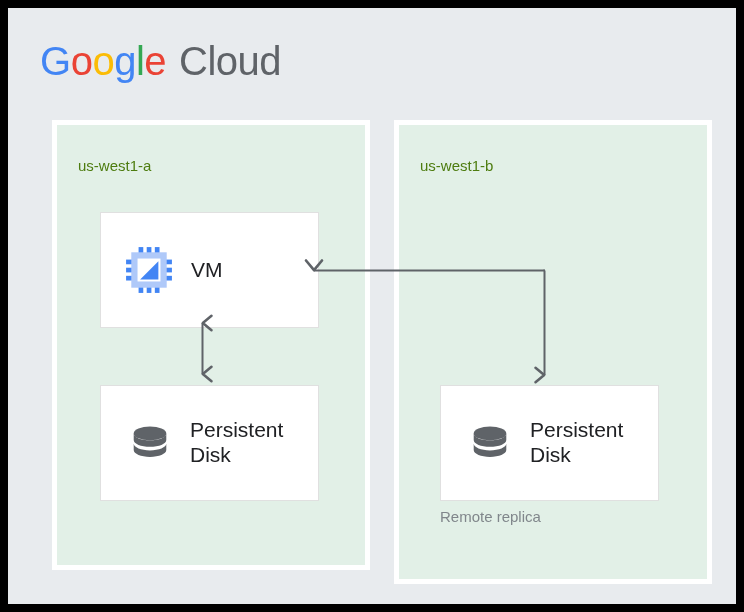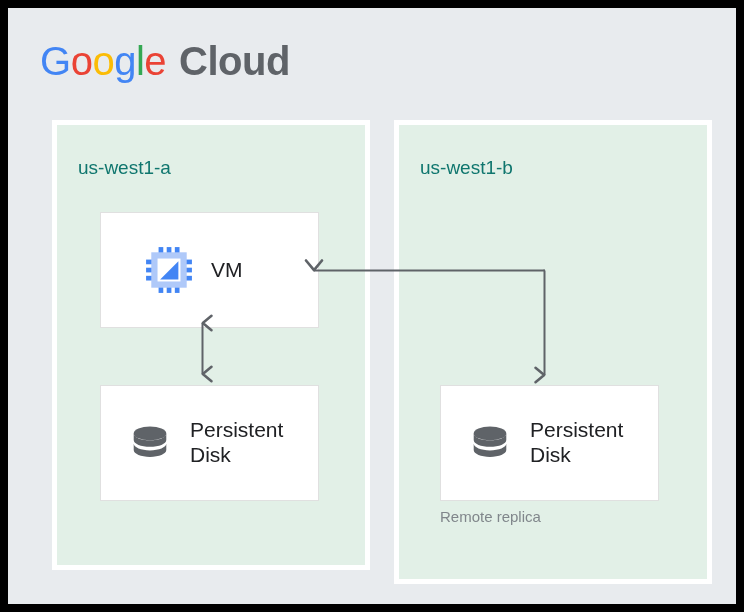--- a/index.html
+++ b/index.html
@@ -54,21 +54,20 @@
   }
   .logo-wordmark .g1 { color: #4285F4; }
   .logo-wordmark .o1 { color: #EA4335; }
   .logo-wordmark .o2 { color: #FBBC05; }
   .logo-wordmark .g2 { color: #4285F4; }
   .logo-wordmark .l1 { color: #34A853; }
   .logo-wordmark .e1 { color: #EA4335; }
   .logo-cloud {
     color: #5F6368;
     margin-left: 13px;
-    font-weight: bold;
   }
 
   
   .zone {
     position: absolute;
     background: #E2F0E7;
     border: 5px solid #FFFFFF;
     box-sizing: border-box;
   }
   .zone-a {
@@ -80,40 +79,40 @@
   .zone-b {
     left: 386px;
     top: 112px;
     width: 318px;
     height: 464px;
   }
   .zone-label {
     position: absolute;
     left: 21px;
     top: 32px;
-    font-size: 19px;
-    color: #0f766e;
+    font-size: 15px;
+    color: #4d7c0f;
     white-space: nowrap;
   }
 
   
   .card {
     position: absolute;
     background: #FFFFFF;
     border: 1px solid #E0E0E0;
     box-sizing: border-box;
     display: flex;
     align-items: center;
   }
   .card-vm {
     left: 92px;
     top: 204px;
     width: 219px;
     height: 116px;
-    padding-left: 43px;
+    padding-left: 23px;
   }
   .card-disk-a {
     left: 92px;
     top: 377px;
     width: 219px;
     height: 116px;
     padding-left: 26px;
   }
   .card-disk-b {
     left: 432px;

